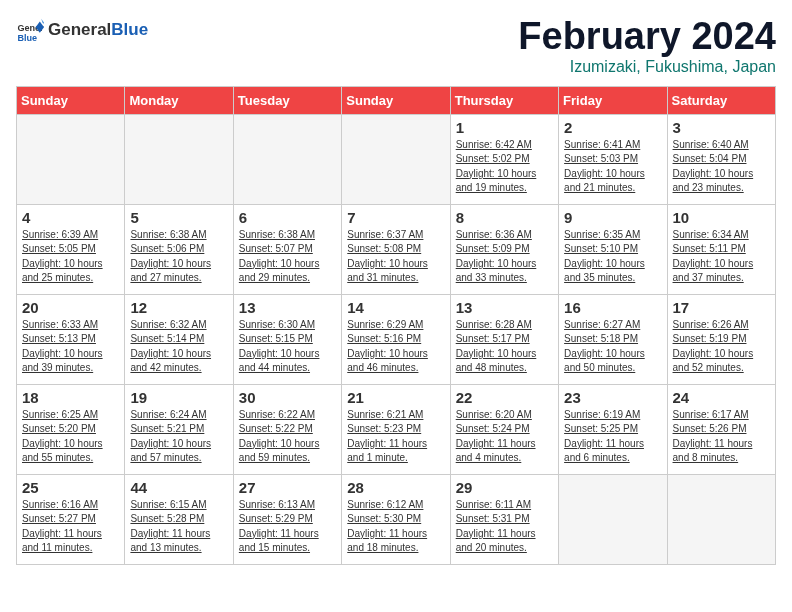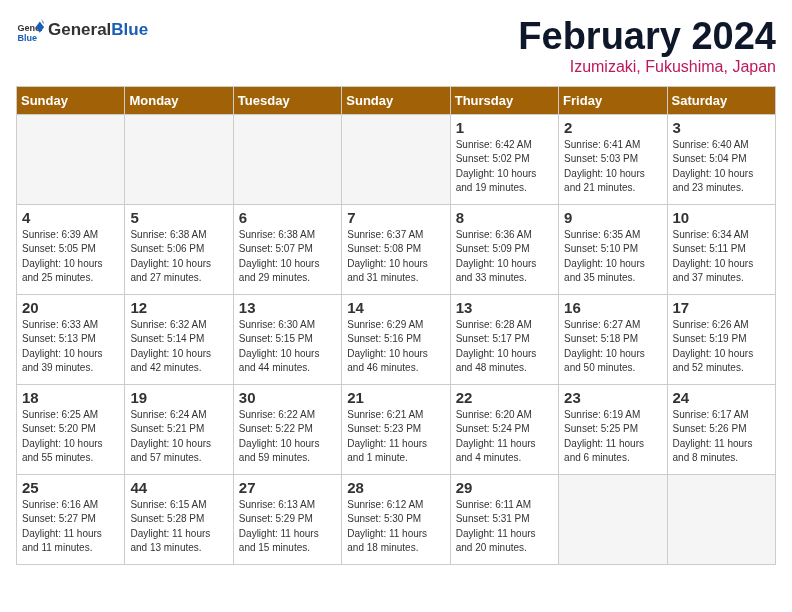--- a/index.html
+++ b/index.html
@@ -29,29 +29,29 @@
       text-align: right;
     }
     .calendar-title {
       font-size: 38px;
       font-weight: bold;
       color: #0f172a;
       line-height: 1.1;
     }
     .calendar-subtitle {
       font-size: 16px;
-      color: #be185d;
+      color: #0f766e;
     }
     table {
       width: 100%;
       border-collapse: collapse;
       table-layout: fixed;
     }
     thead tr th {
-      background: #a16207;
+      background: #ef4444;
       color: #fff;
       font-size: 13px;
       font-weight: bold;
       padding: 6px 4px;
       text-align: left;
       border: 1px solid #ccc;
       margin-left: 36px;
     }
     tbody tr td {
       border: 1px solid #ccc;
@@ -68,20 +68,21 @@
     .day-number {
       font-size: 15px;
       font-weight: bold;
       color: #333;
       margin-bottom: 2px;
     }
     .day-info {
       font-size: 10px;
       color: #333;
       line-height: 1.45;
+      text-decoration: underline;
     }
     tbody tr:nth-child(odd) td:not(.empty) {
       background: #fff;
     }
   </style>
 </head>
 <body>
 
 <div class="header-area">
   <div class="logo">

